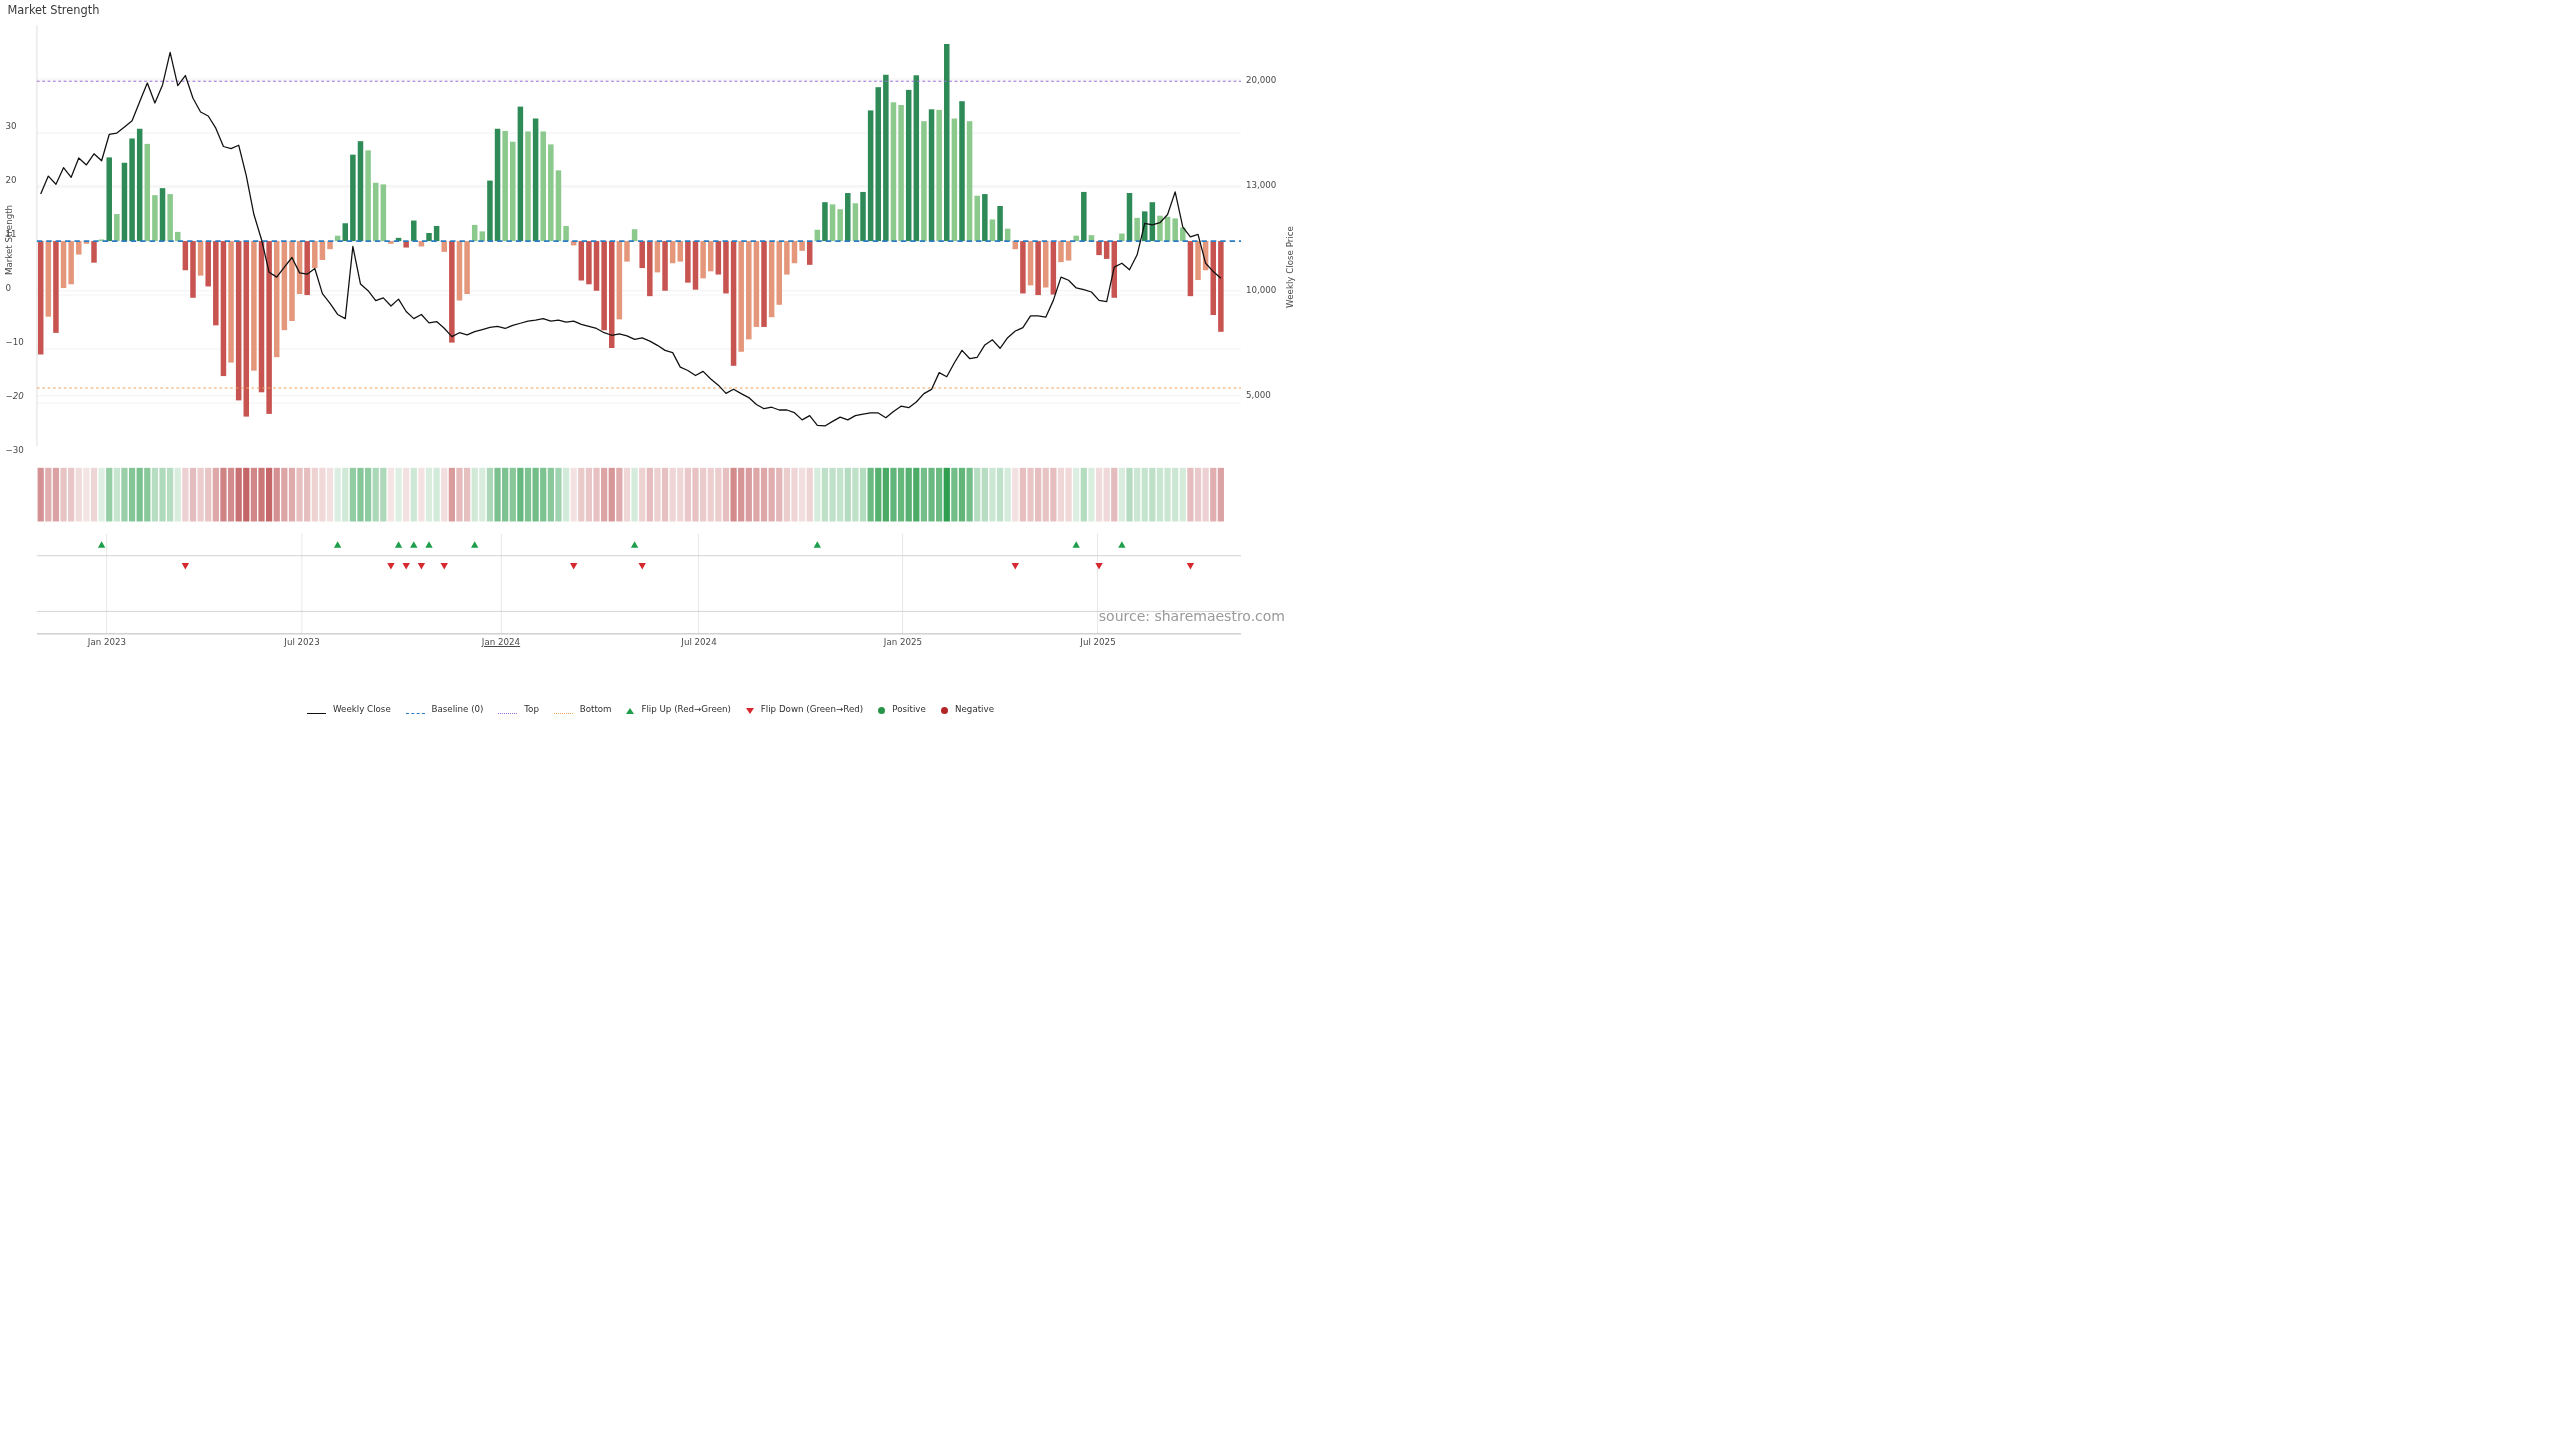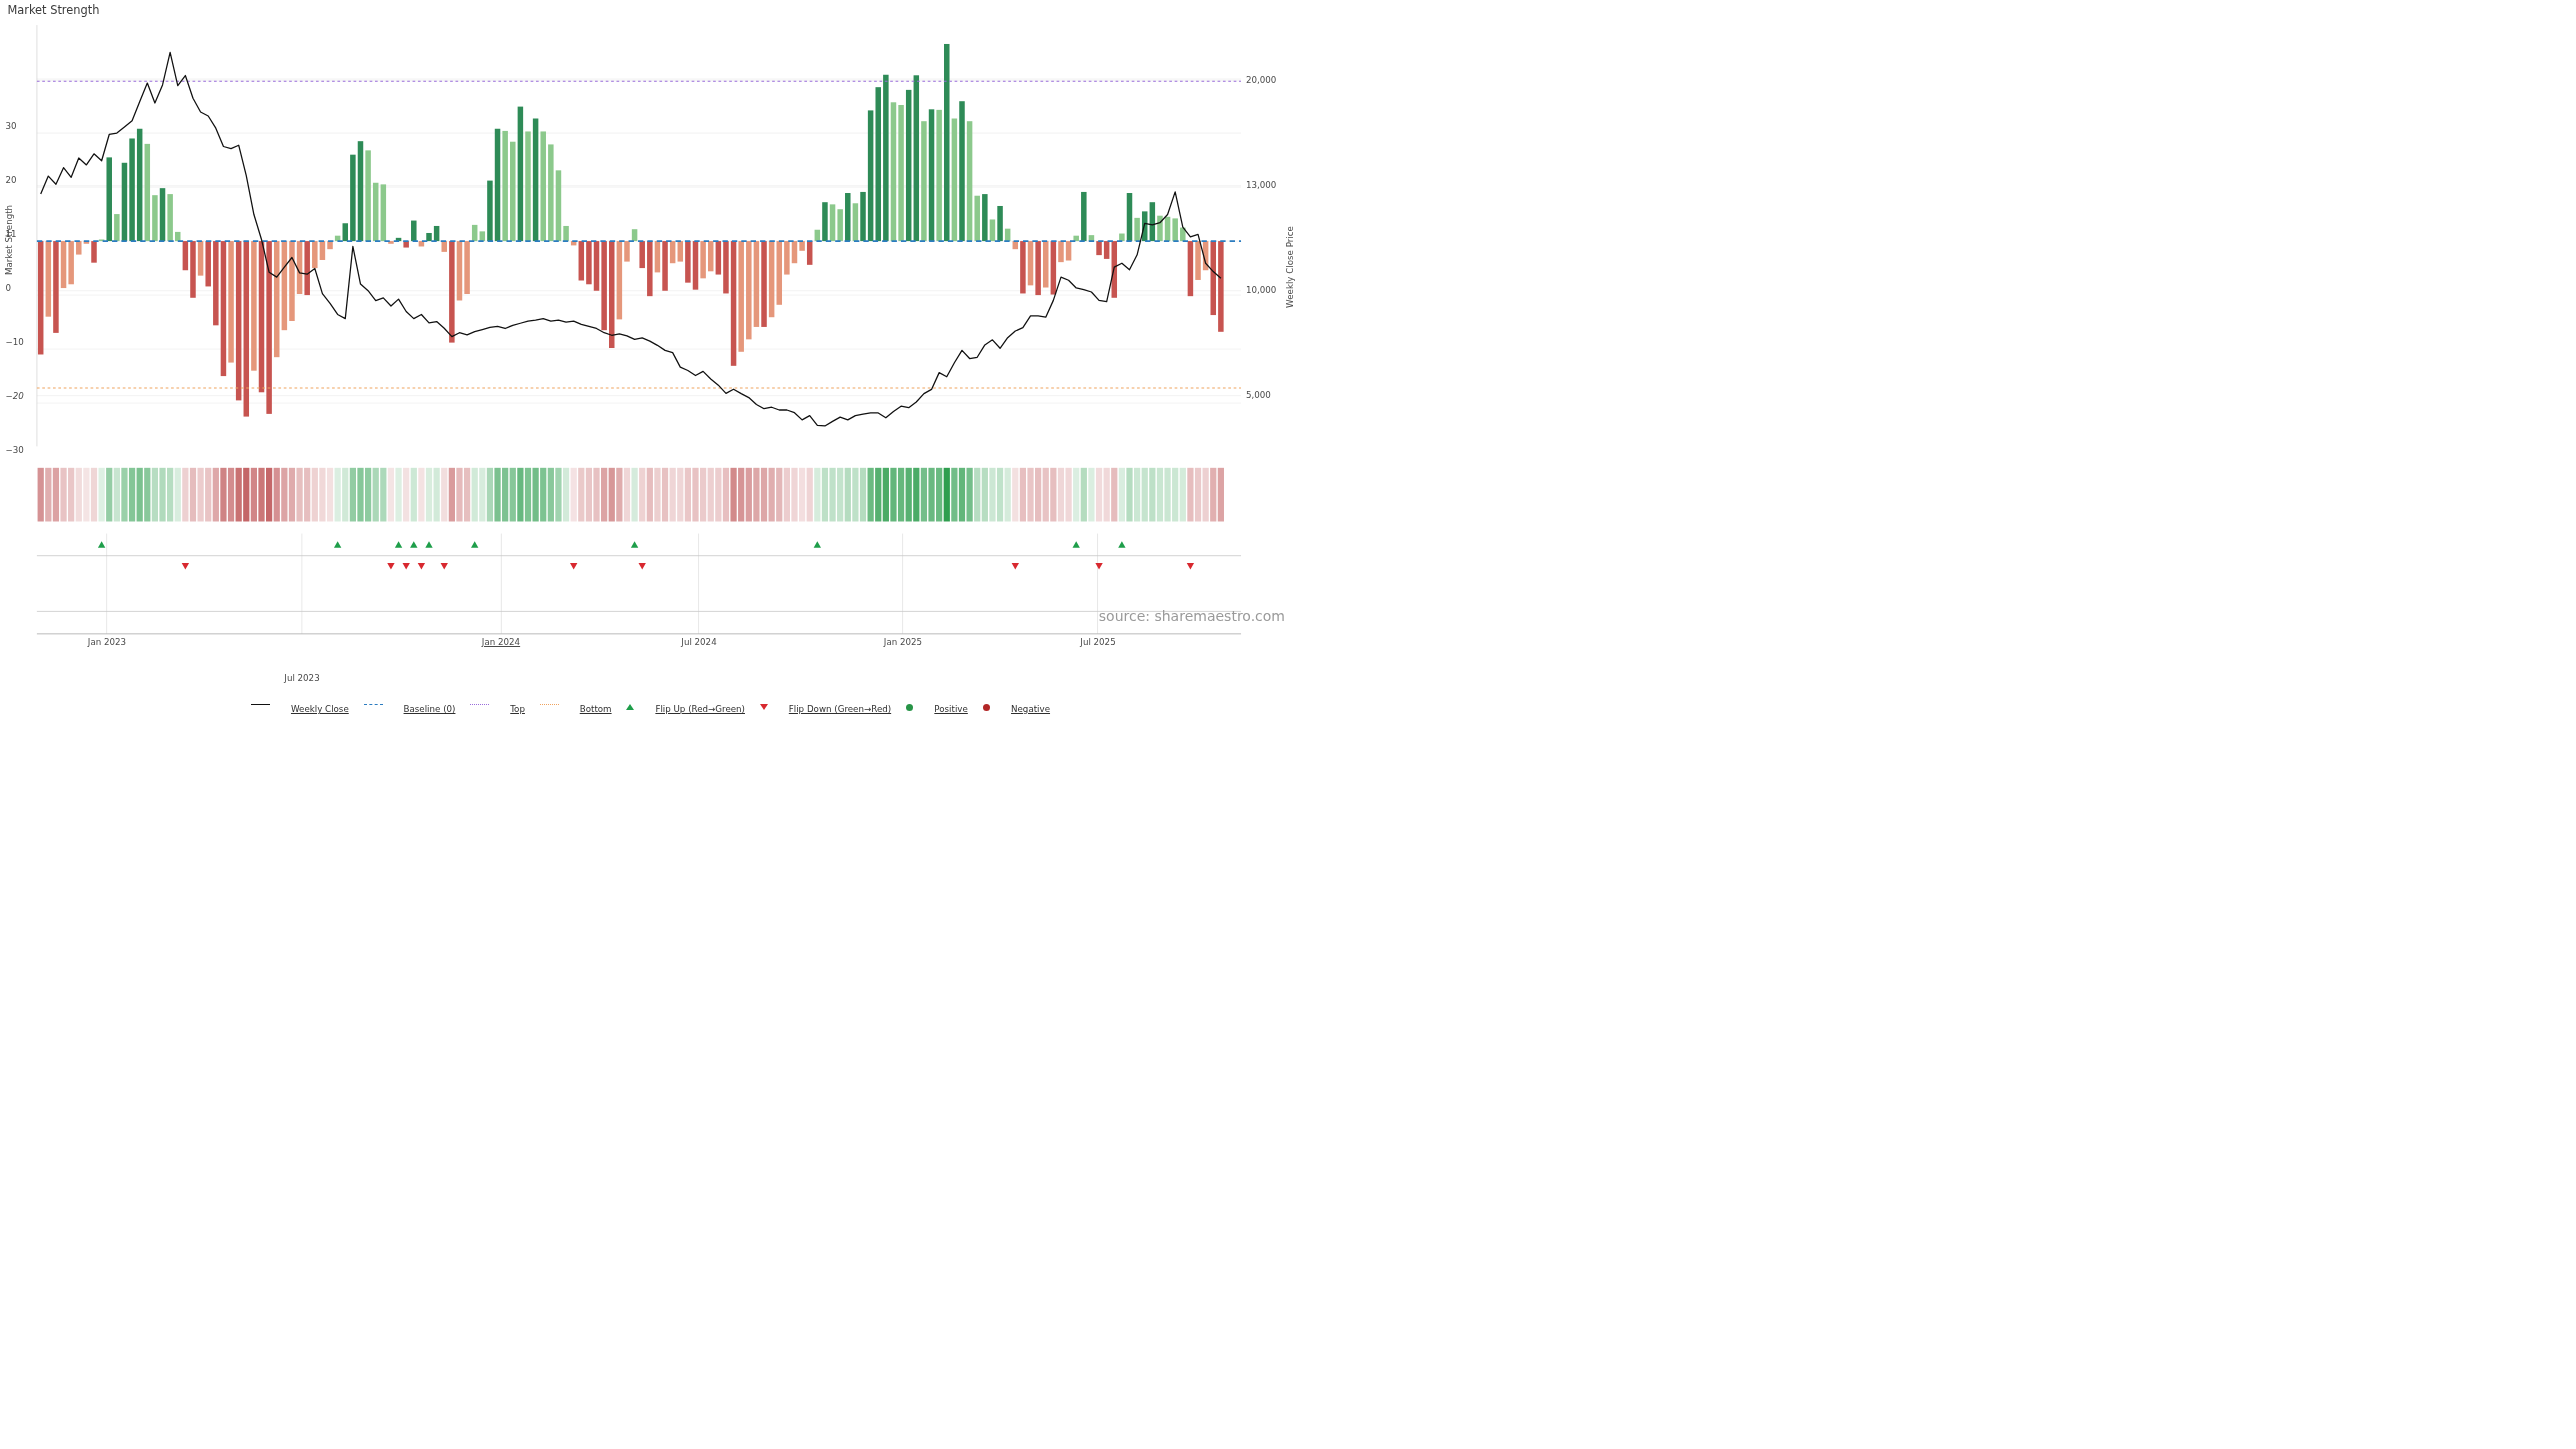--- a/index.html
+++ b/index.html
@@ -8,21 +8,21 @@
   #chart-svg{position:absolute;left:0;top:0;}
   .title{position:absolute;left:7.4px;top:2.7px;font-size:11.4px;color:#3a3a3a;}
   .axis-title{position:absolute;font-size:8.7px;color:#4a4a4a;white-space:nowrap;}
   .axis-title.left{left:-39px;top:235px;transform:rotate(-90deg);transform-origin:center;width:94px;text-align:center;left:-38px;}
   .axis-title.right{width:107px;text-align:center;right:-42px;top:262px;transform:rotate(-90deg);}
   .tick-label{position:absolute;font-size:8.7px;color:#4a4a4a;white-space:nowrap;}
   .tick-label.left{width:27px;margin-top:48px;}
   .x-label{position:absolute;font-size:8.7px;color:#4a4a4a;white-space:nowrap;transform:translateX(-50%);}
   .source{position:absolute;font-size:14px;color:#9a9a9a;right:16px;top:608px;}
   .legend{position:absolute;left:0;right:0;top:704px;display:flex;justify-content:center;align-items:center;gap:14.8px;}
-  .legend-item{display:flex;align-items:flex-start;gap:21px;font-size:8.7px;color:#2f2f2f;text-decoration:underline;}
+  .legend-item{display:flex;align-items:flex-end;gap:7px;font-size:8.7px;color:#2f2f2f;}
   .sw-line{width:19px;height:0;border-top:1.7px solid #000;}
   .sw-dash{width:19px;height:0;border-top:1.7px dashed #000;}
   .sw-dot{width:19px;height:0;border-top:1.7px dotted #000;}
   .sw-tri-up{width:0;height:0;border-left:4px solid transparent;border-right:4px solid transparent;border-bottom:6.7px solid #1e9e4a;}
   .sw-tri-down{width:0;height:0;border-left:4px solid transparent;border-right:4px solid transparent;border-top:6.7px solid #d8282f;}
   .sw-circle{width:7.4px;height:7.4px;border-radius:50%;}
 </style>
 </head>
 <body>
 
@@ -399,21 +399,21 @@
       <div class="tick-label left" style="left: 5.4px; top: 397px;">−30</div>
     </div>
   <div id="right-ticks">
       <div class="tick-label" style="left: 1246px; top: 75px;">20,000</div>
       <div class="tick-label" style="left: 1246px; top: 180px;">13,000</div>
       <div class="tick-label" style="left: 1246px; top: 285px;">10,000</div>
       <div class="tick-label" style="left: 1246px; top: 390px;">5,000</div>
     </div>
   <div id="x-ticks">
       <div class="x-label" style="left: 107px; top: 637px;">Jan 2023</div>
-      <div class="x-label" style="left: 302px; top: 637px; margin-top: 36px;">Jul 2023</div>
+      <div class="x-label" style="left: 302px; top: 637px;">Jul 2023</div>
       <div class="x-label" style="left: 501px; top: 637px; text-decoration: underline;">Jan 2024</div>
       <div class="x-label" style="left: 699px; top: 637px;">Jul 2024</div>
       <div class="x-label" style="left: 903px; top: 637px;">Jan 2025</div>
       <div class="x-label" style="left: 1098px; top: 637px;">Jul 2025</div>
     </div>
   <div class="source">source: sharemaestro.com</div>
   <div class="legend" id="legend">
       <div class="legend-item">
         <div class="sw-line" style="border-top-color: rgb(17, 17, 17);"></div>
         <span>Weekly Close</span>

